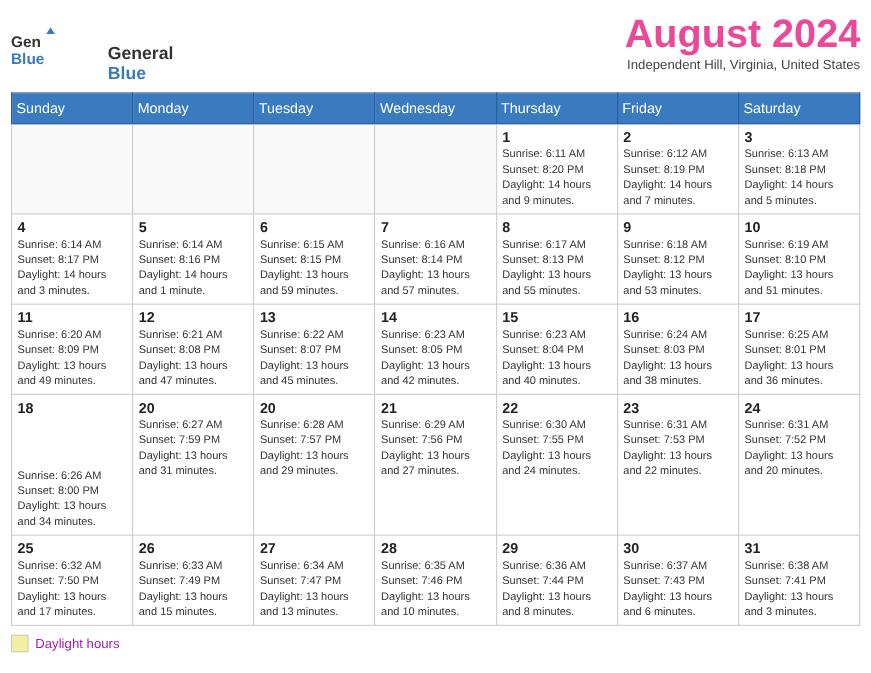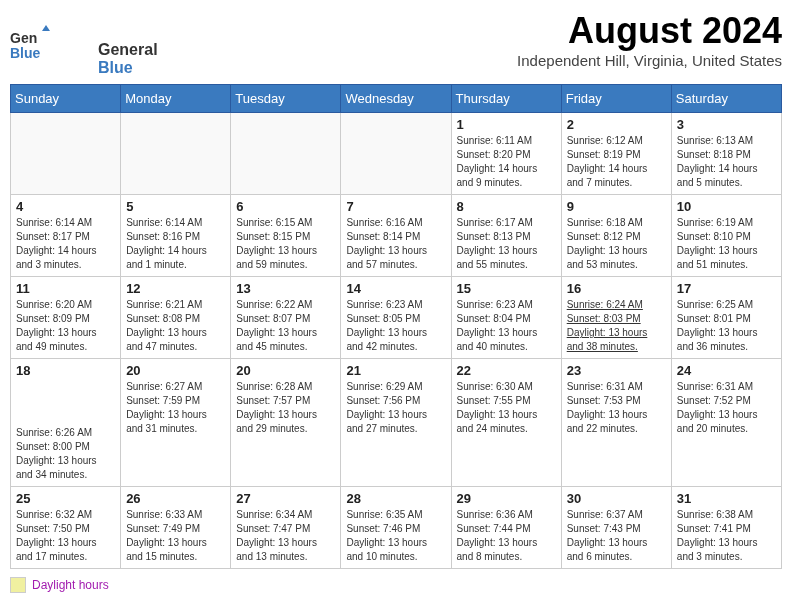--- a/index.html
+++ b/index.html
@@ -29,24 +29,24 @@
       height: 40px;
       margin-right: 4px;
     }
     .logo-text { line-height: 1.1; margin-top: 31px; }
     .logo-general { display: block; font-size: 16px; }
     .logo-blue { display: block; color: #3a7abf; font-size: 16px; }
     .title-block { text-align: right; }
     .month-year {
       font-size: 36px;
       font-weight: bold;
-      color: #000000;
+      color: #ec4899;
     }
     .location {
-      font-size: 15px;
+      font-size: 12px;
       color: #444;
     }
     .calendar {
       width: 100%;
       border-collapse: collapse;
     }
     .calendar th {
       background-color: #3a7abf;
       color: #fff;
       font-size: 13px;
@@ -238,21 +238,21 @@
         </td>
         <td>
           <span class="day-number">15</span>
           <div class="day-info" style="white-space: pre-line;">Sunrise: 6:23 AM
 Sunset: 8:04 PM
 Daylight: 13 hours
 and 40 minutes.</div>
         </td>
         <td>
           <span class="day-number">16</span>
-          <div class="day-info" style="white-space: pre-line; text-decoration: underline;">Sunrise: 6:24 AM
+          <div class="day-info" style="white-space: pre-line;">Sunrise: 6:24 AM
 Sunset: 8:03 PM
 Daylight: 13 hours
 and 38 minutes.</div>
         </td>
         <td>
           <span class="day-number">17</span>
           <div class="day-info" style="white-space: pre-line;">Sunrise: 6:25 AM
 Sunset: 8:01 PM
 Daylight: 13 hours
 and 36 minutes.</div>

